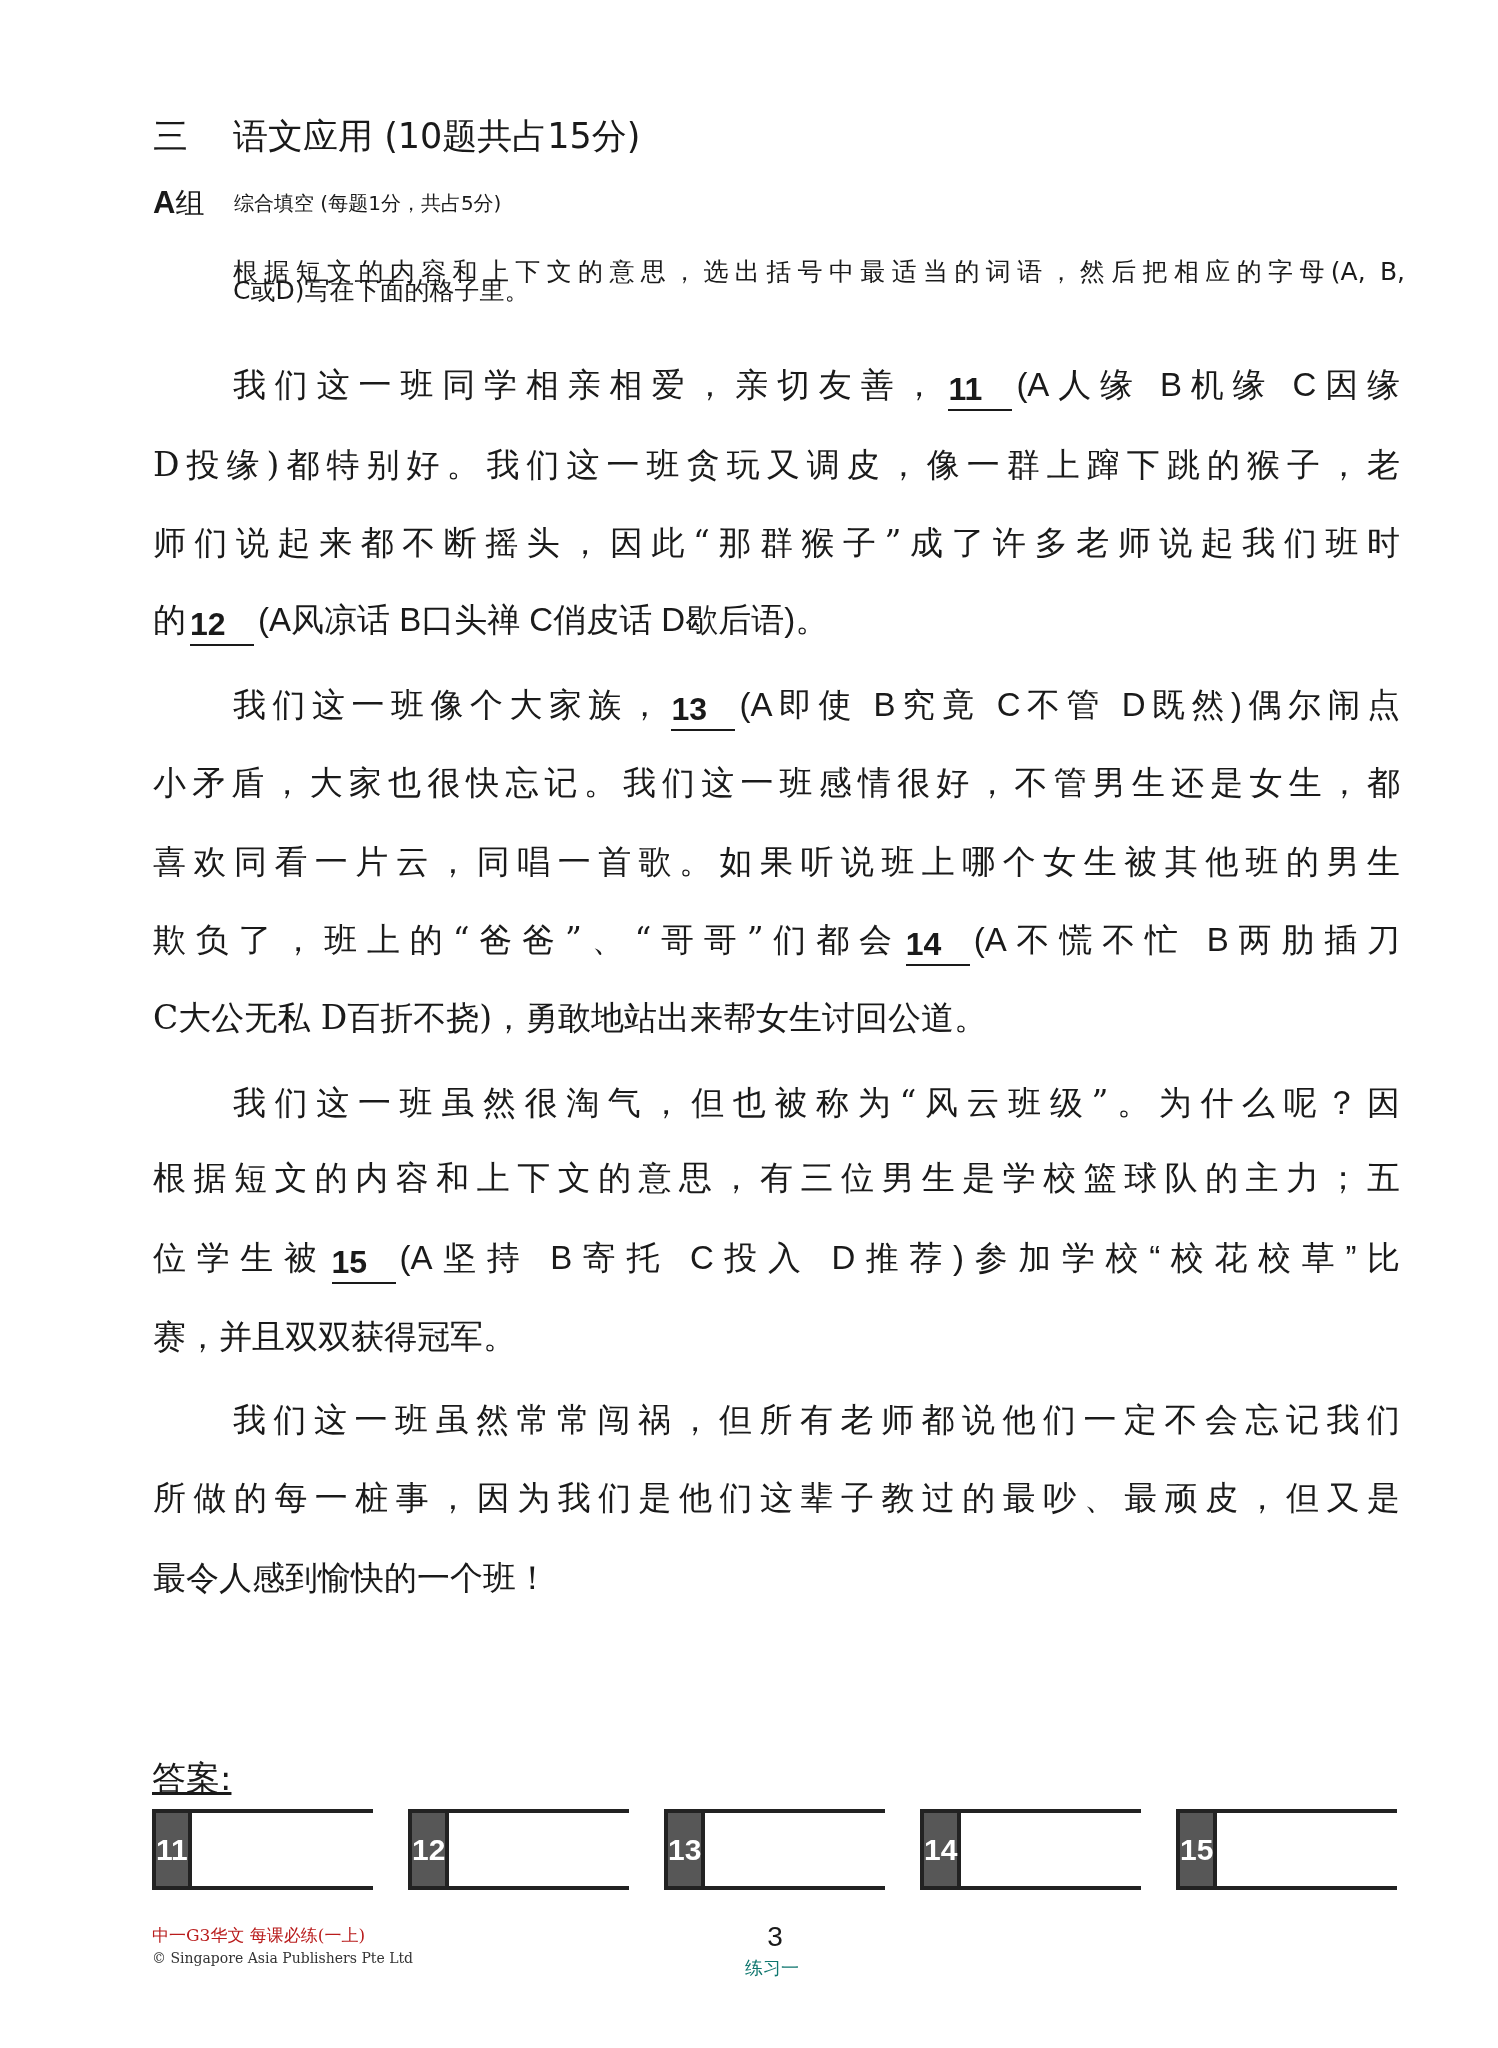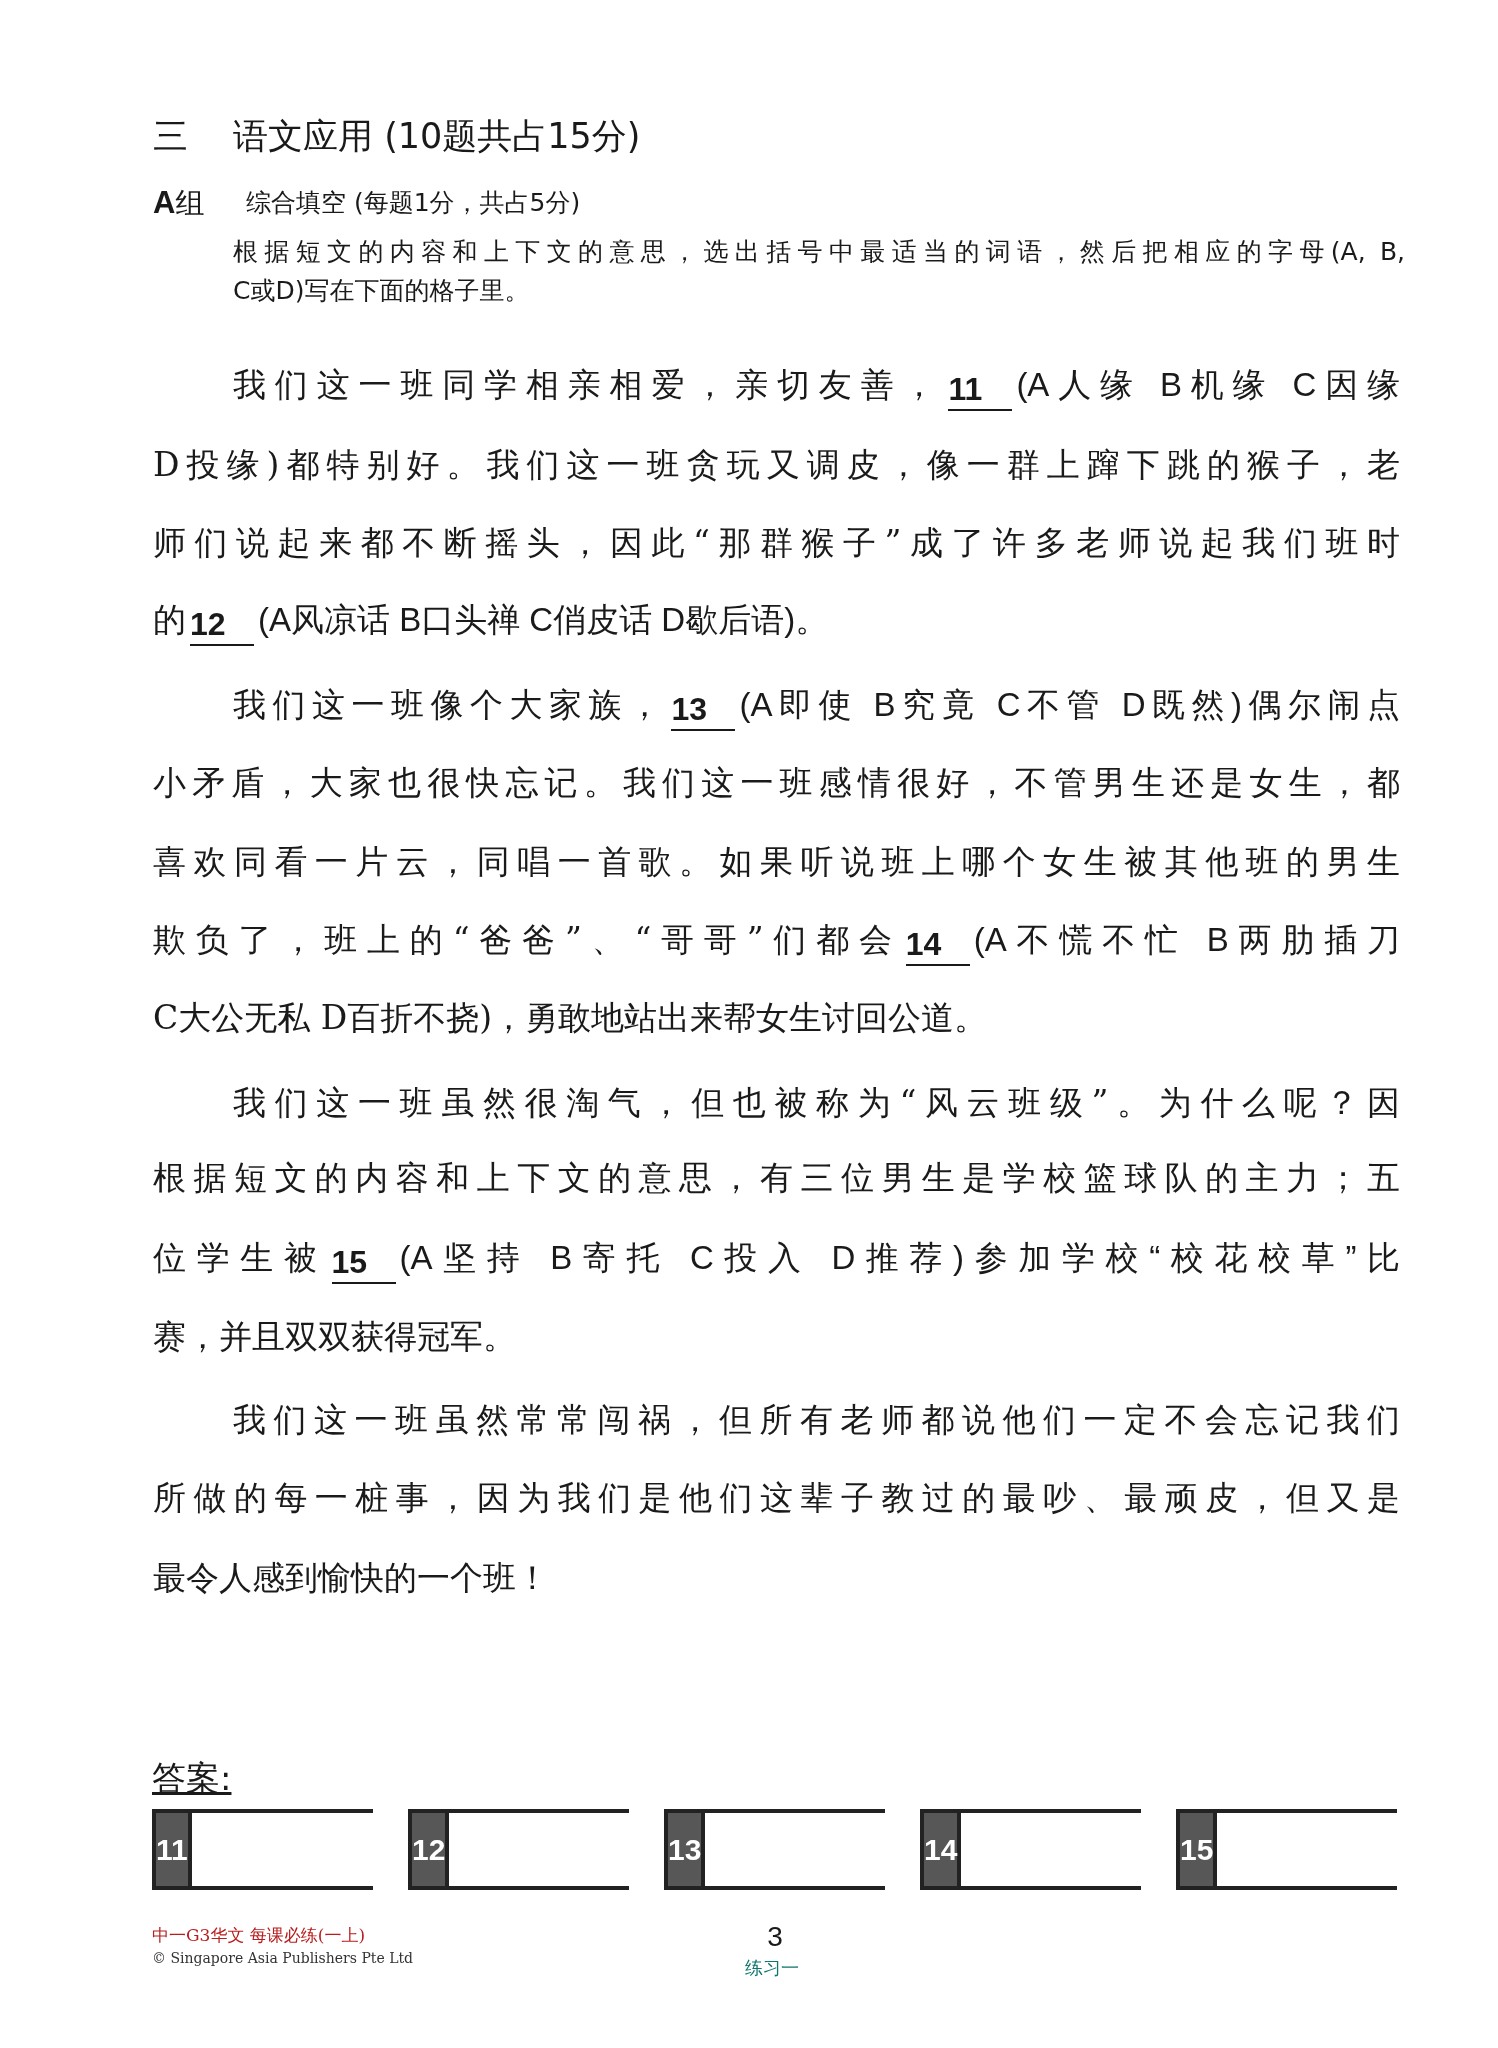--- a/index.html
+++ b/index.html
@@ -5,23 +5,23 @@
   html, body { margin:0; padding:0; background:#ffffff; }
   body { width:1498px; height:2048px; position:relative; overflow:hidden; color:#1a1a1a; }
   .abs { position:absolute; white-space:nowrap; }
   .sans { font-family:"DejaVu Sans","Liberation Sans",sans-serif; }
   .serif { font-family:"DejaVu Serif","Liberation Serif",serif; }
 
   .sec-num { left:153px; top:112px; font-size:35px; line-height:48px; }
   .sec-title { left:233px; top:112px; font-size:35px; line-height:48px; }
   .grp-label { left:153px; top:183px; font-size:29px; line-height:40px; }
   .grp-label b { font-family:"Liberation Sans",sans-serif; font-weight:bold; font-size:31px; }
-  .grp-title { left:246px; top:183px; font-size:25px; line-height:40px; }
+  .grp-title { left:234px; top:183px; font-size:20px; line-height:40px; }
   .instr { left:233px; font-size:25px; line-height:36px; width:1172px; }
-  .instr.justify { text-align:justify; text-align-last:justify; }
+  .instr.justify { text-align:justify; text-align-last:justify;margin-top:20px; }
 
   .line { left:153px; width:1247px; height:48px; font-size:33px; line-height:48px;
           font-family:"DejaVu Serif","Liberation Serif",serif; text-align:justify; text-align-last:justify; }
   .line.indent { left:233px; width:1167px; }
   .line.last { text-align:left; text-align-last:left; }
   .opt { font-family:"Liberation Sans","DejaVu Sans",sans-serif; }
   .blank { display:inline-block; min-width:64px; text-align:center; border-bottom:2.5px solid #1a1a1a;
            font-family:"Liberation Sans",sans-serif; font-weight:bold; font-size:32px;
            line-height:40px; margin:0 4px; position:relative; top:4px; }
 

